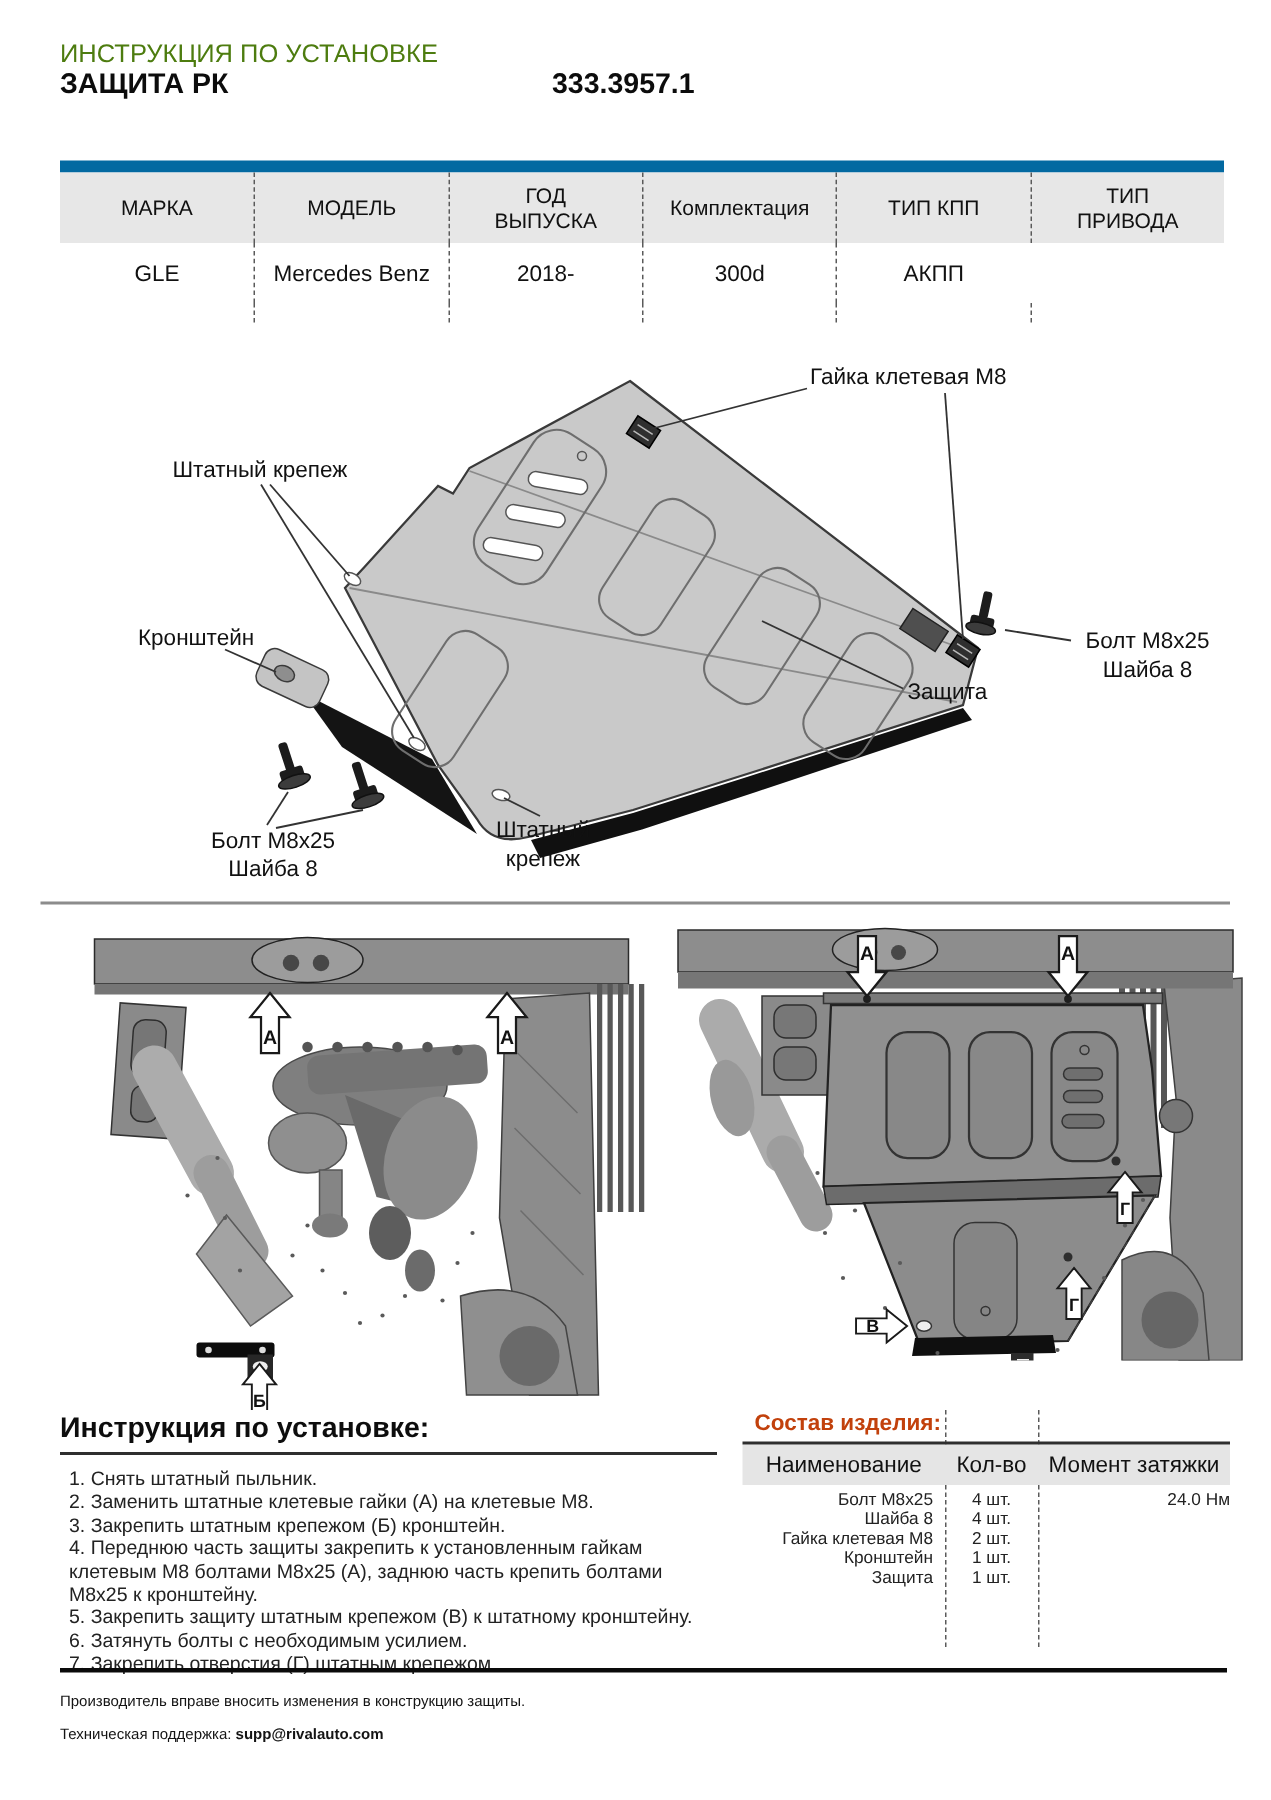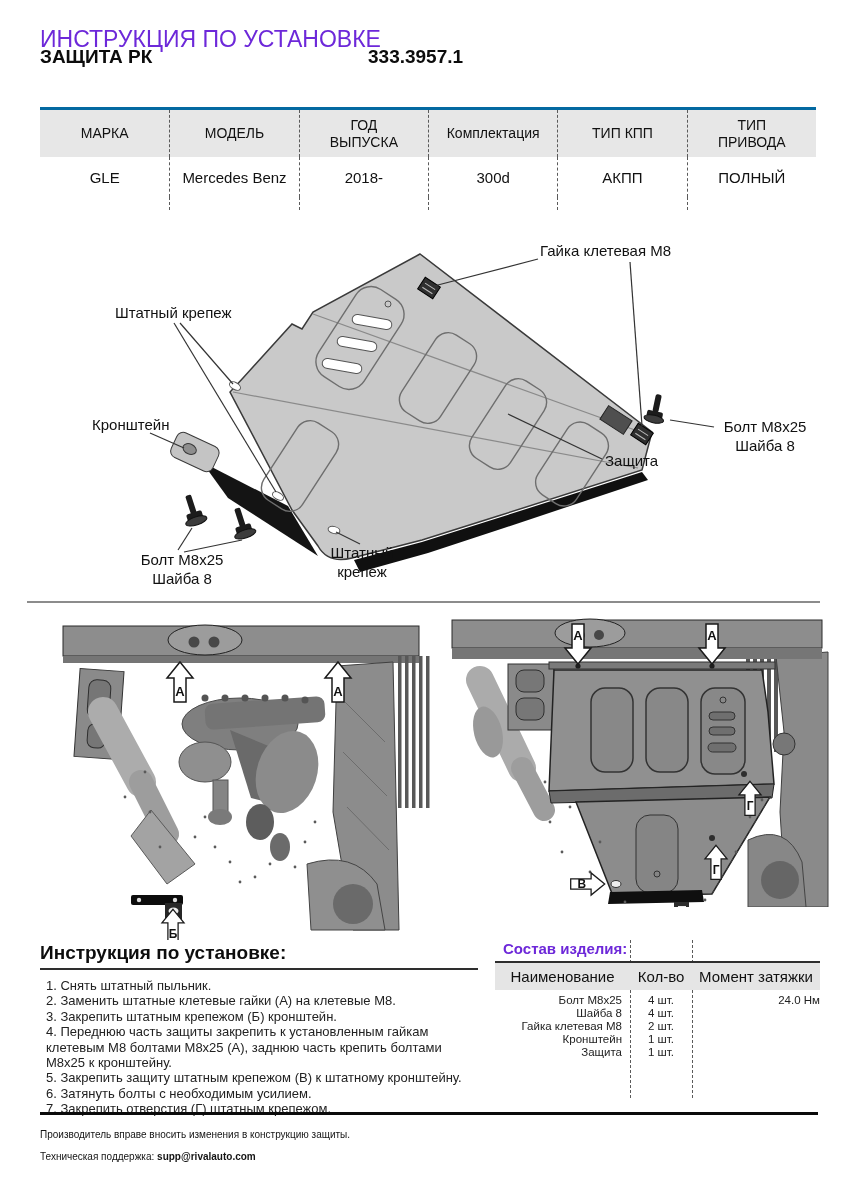--- a/index.html
+++ b/index.html
@@ -1,23 +1,23 @@
 <!DOCTYPE html>
 <html><head>
 <meta charset="utf-8">
 <style>
   html,body{margin:0;padding:0;background:#fff;}
   .page{position:relative;width:847px;height:1200px;background:#ffffff;overflow:hidden;
         font-family:"Liberation Sans", sans-serif;color:#111;}
   
-  .title-line1{position:absolute;left:40px;top:26px;font-size:23px;color:#6d28d9;}
+  .title-line1{position:absolute;left:40px;top:26px;font-size:17px;color:#4d7c0f;}
   .title-line2{position:absolute;left:40px;top:46px;font-size:19px;font-weight:bold;color:#0c0c0c;}
   .part-number{position:absolute;left:368px;top:46px;font-size:19px;font-weight:bold;color:#0c0c0c;}
   
-  .vtable{position:absolute;left:40px;top:107px;width:776px;border-top:3px solid #0369a1;}
+  .vtable{position:absolute;left:40px;top:107px;width:776px;border-top:8px solid #0369a1;}
   .vrow{display:grid;grid-template-columns:repeat(6,1fr);}
   .vcell{display:flex;align-items:center;justify-content:center;text-align:center;
          white-space:pre-line;line-height:17px;}
   .vrow .vcell + .vcell{border-left:1px dashed #5a5a5a;}
   .vhead .vcell{background:#e7e7e7;height:47px;font-size:14px;}
   .vdata .vcell{height:40px;font-size:15px;}
   .vext  .vcell{height:13px;}
   
   .diagram{position:absolute;left:30px;top:226px;width:790px;height:374px;}
   .diagram svg text{font-family:"Liberation Sans", sans-serif;font-size:15px;fill:#111;}
@@ -30,21 +30,21 @@
   
   .instr{position:absolute;left:40px;top:942px;width:438px;}
   .instr-heading{font-size:19px;font-weight:bold;color:#0d0d0d;}
   .instr-rule{height:2px;background:#2e2e2e;margin-top:4px;}
   .instr-steps{margin-top:8px;}
   .instr-step{font-size:13px;line-height:15.4px;color:#222;padding-left:6px;}
   
   .parts{position:absolute;left:495px;top:940px;width:325px;height:160px;}
   .parts .vline{position:absolute;top:0;height:158px;border-left:1px dashed #5a5a5a;z-index:0;}
   .vline-1{left:135px;} .vline-2{left:197px;}
-  .parts-heading{position:relative;z-index:1;font-size:15px;font-weight:bold;padding-left:8px;color:#6d28d9;}
+  .parts-heading{position:relative;z-index:1;font-size:15px;font-weight:bold;padding-left:8px;color:#c2410c;}
   .parts-rule{position:relative;z-index:1;height:2px;background:#2e2e2e;margin-top:4px;}
   .parts-head-row{position:relative;display:grid;grid-template-columns:135px 62px 128px;
                   background:#e5e5e5;height:27px;align-items:center;font-size:15px;z-index:0;}
   .parts-head-row span{text-align:center;}
   .parts-row{position:relative;display:grid;grid-template-columns:135px 62px 128px;
              font-size:11.5px;line-height:13px;color:#222;z-index:1;}
   .parts-row .p-name{text-align:right;padding-right:8px;}
   .parts-row .p-qty{text-align:center;}
   .parts-row .p-torque{text-align:right;}
   .parts-rows{margin-top:4px;}
@@ -72,21 +72,20 @@
       <div class="vcell">ТИП КПП</div>
       <div class="vcell">ТИП
 ПРИВОДА</div>
     </div>
     <div class="vrow vdata">
       <div class="vcell">GLE</div>
       <div class="vcell">Mercedes Benz</div>
       <div class="vcell">2018-</div>
       <div class="vcell">300d</div>
       <div class="vcell">АКПП</div>
-      <div class="vcell">ПОЛНЫЙ</div>
     </div>
     <div class="vrow vext">
       <div class="vcell"></div>
         <div class="vcell"></div>
         <div class="vcell"></div>
       <div class="vcell"></div>
         <div class="vcell"></div>
         <div class="vcell"></div>
     </div>
   </div>

